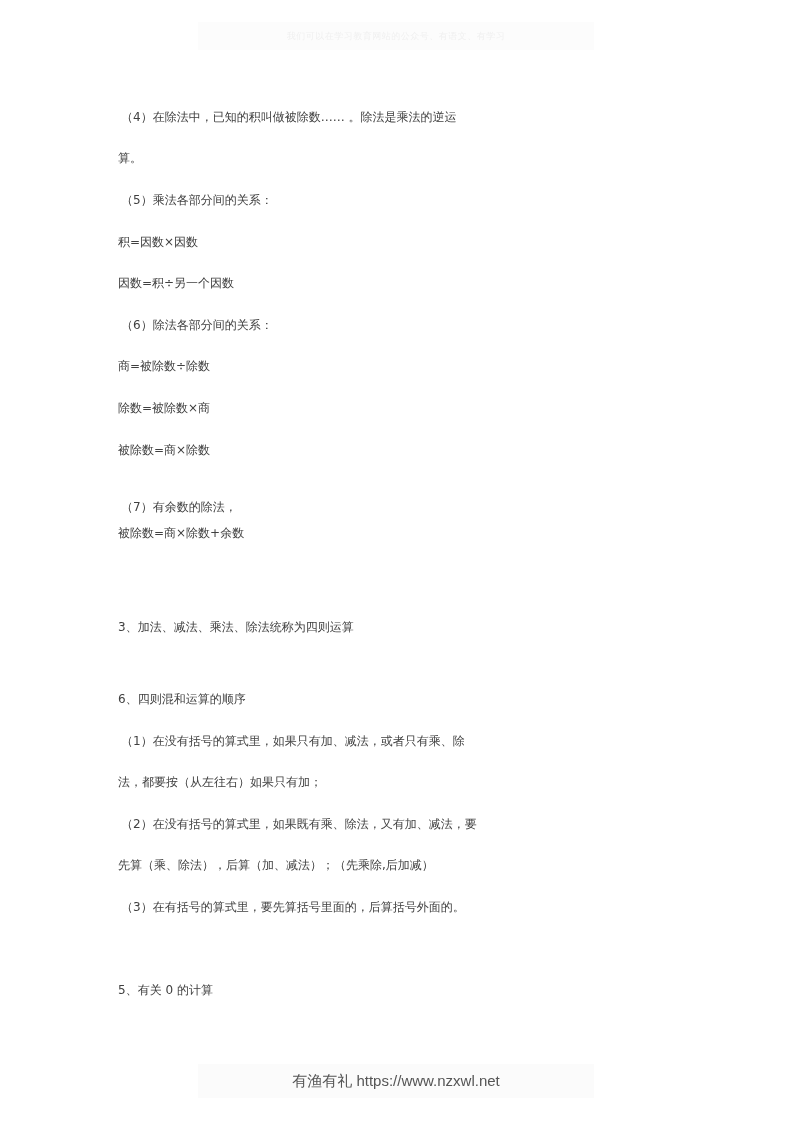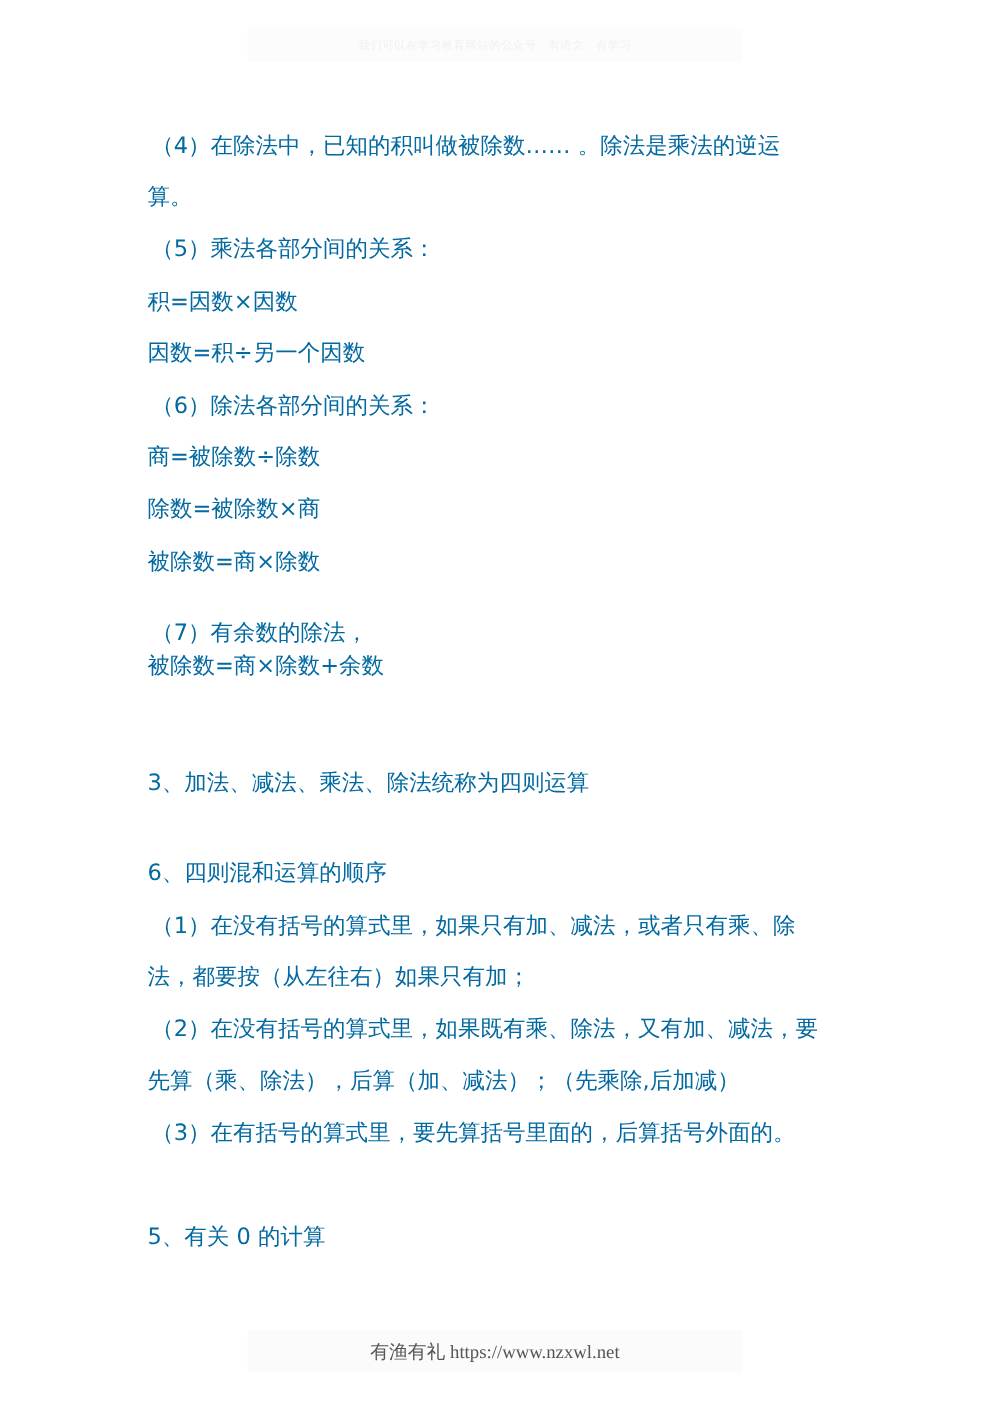--- a/index.html
+++ b/index.html
@@ -32,42 +32,42 @@
     .page-content {
       position: absolute;
       left: 118px;
       top: 0;
       width: 560px;
     }
     .line {
       position: absolute;
       left: 0;
       white-space: nowrap;
-      font-size: 18px;
+      font-size: 12px;
       line-height: 22px;
-      color: #0369a1;
+      color: #404040;
     }
     .line.indent {
       left: 3px;
     }
     .footer-bar {
       position: absolute;
       left: 198px;
       top: 1064px;
       width: 396px;
       height: 34px;
       background: #fbfbfb;
       display: flex;
       align-items: center;
       justify-content: center;
     }
     .footer-text {
       font-size: 15px;
       color: #555555;
-      font-family: Liberation Serif, serif;
+      font-family: Liberation Sans, sans-serif;
     }
   </style>
 </head>
 <body>
 
 <div class="header-watermark">
   <span>我们可以在学习教育网站的公众号、有语文、有学习</span>
 </div>
 
 <div class="page-content">

